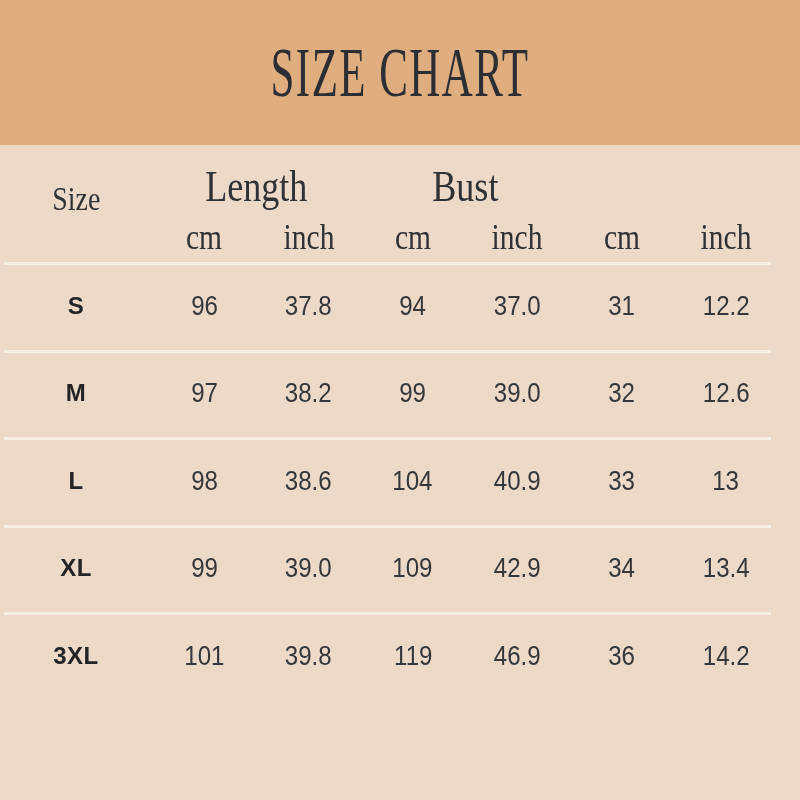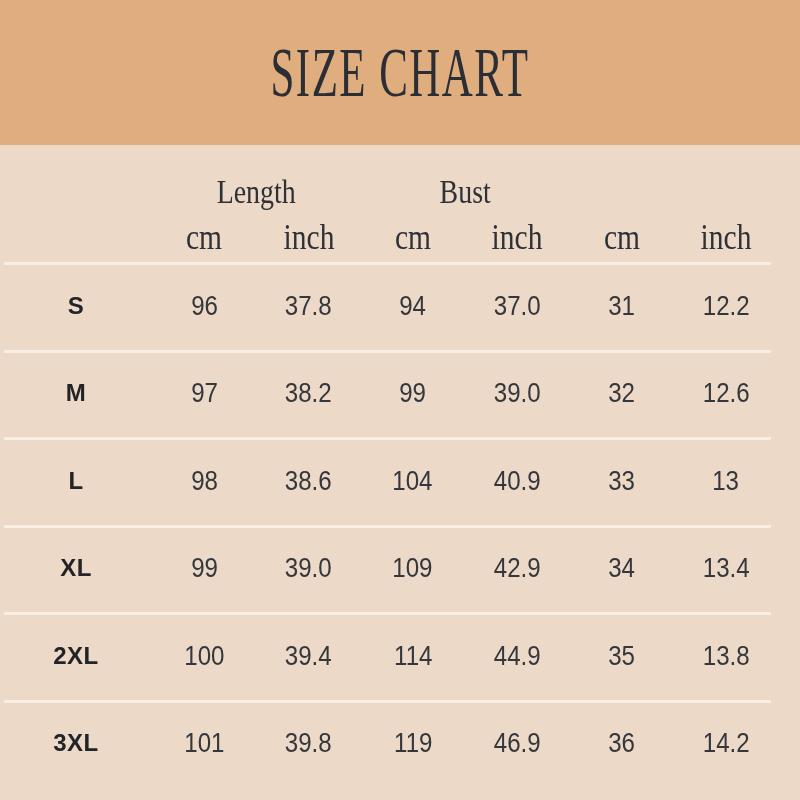--- a/index.html
+++ b/index.html
@@ -71,21 +71,21 @@
     grid-row: 1 / 3;
     align-self: center;
     justify-self: center;
     font-size: 34px;
     padding-bottom: 10px;
   }
   .group-head {
     grid-row: 1;
     align-self: end;
     justify-self: center;
-    font-size: 34px;
+    font-size: 44px;
     line-height: 1;
     padding-bottom: 2px;
   }
   .group-length { grid-column: 2 / 4; }
   .group-bust   { grid-column: 4 / 6; }
   .group-waist  { grid-column: 6 / 8; }
   .unit-head {
     grid-row: 2;
     align-self: center;
     justify-self: center;
@@ -129,20 +129,23 @@
 
 <div class="page">
 
   <div class="banner">
     <h1>SIZE CHART</h1>
   </div>
 
   <div class="size-table">
 
     <div class="table-header">
+      <div class="size-head serif">
+        <span class="squish">Size</span>
+      </div>
 
       <div class="group-head group-length serif">
         <span class="squish">Length</span>
       </div>
       <div class="group-head group-bust serif">
         <span class="squish">Bust</span>
       </div>
 
       <div class="unit-head serif" style="grid-column:2">
         <span class="squish">cm</span>
@@ -197,29 +200,20 @@
     <div class="grid-row data-row">
       <div class="cell size-label">XL</div>
       <div class="cell"><span class="num">99</span></div>
       <div class="cell"><span class="num">39.0</span></div>
       <div class="cell"><span class="num">109</span></div>
       <div class="cell"><span class="num">42.9</span></div>
       <div class="cell"><span class="num">34</span></div>
       <div class="cell"><span class="num">13.4</span></div>
     </div>
 
-    <div class="grid-row data-row">
-      <div class="cell size-label">2XL</div>
-      <div class="cell"><span class="num">100</span></div>
-      <div class="cell"><span class="num">39.4</span></div>
-      <div class="cell"><span class="num">114</span></div>
-      <div class="cell"><span class="num">44.9</span></div>
-      <div class="cell"><span class="num">35</span></div>
-      <div class="cell"><span class="num">13.8</span></div>
-    </div>
 
     <div class="grid-row data-row">
       <div class="cell size-label">3XL</div>
       <div class="cell"><span class="num">101</span></div>
       <div class="cell"><span class="num">39.8</span></div>
       <div class="cell"><span class="num">119</span></div>
       <div class="cell"><span class="num">46.9</span></div>
       <div class="cell"><span class="num">36</span></div>
       <div class="cell"><span class="num">14.2</span></div>
     </div>

